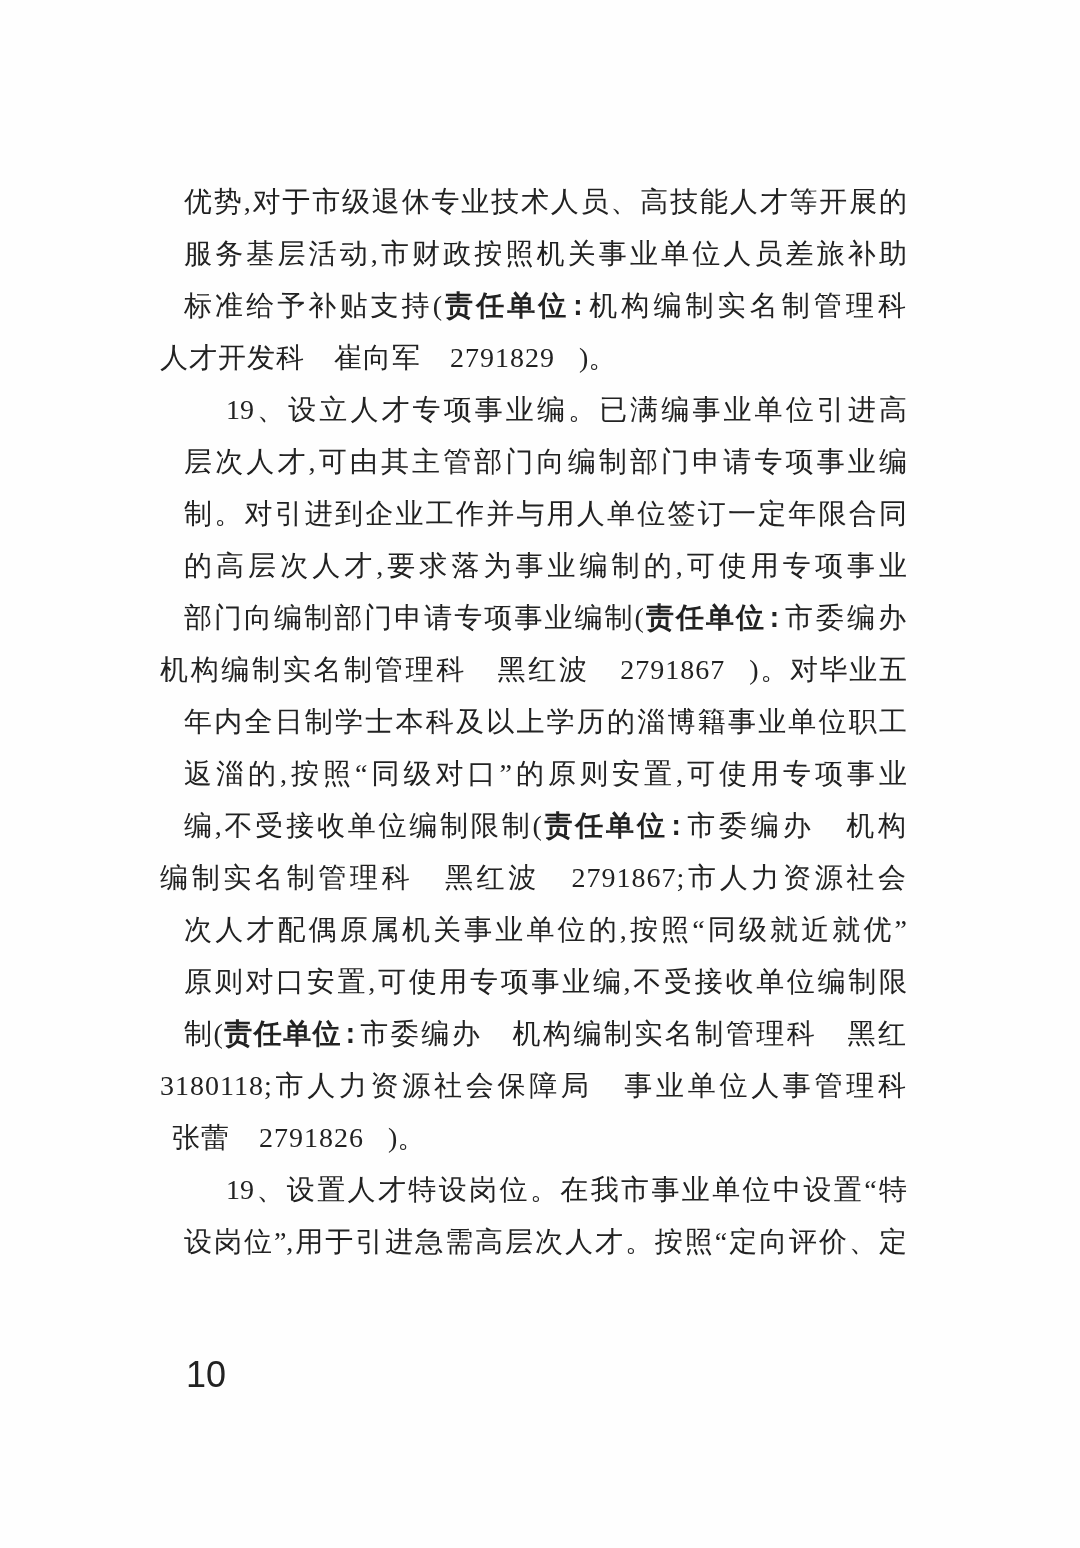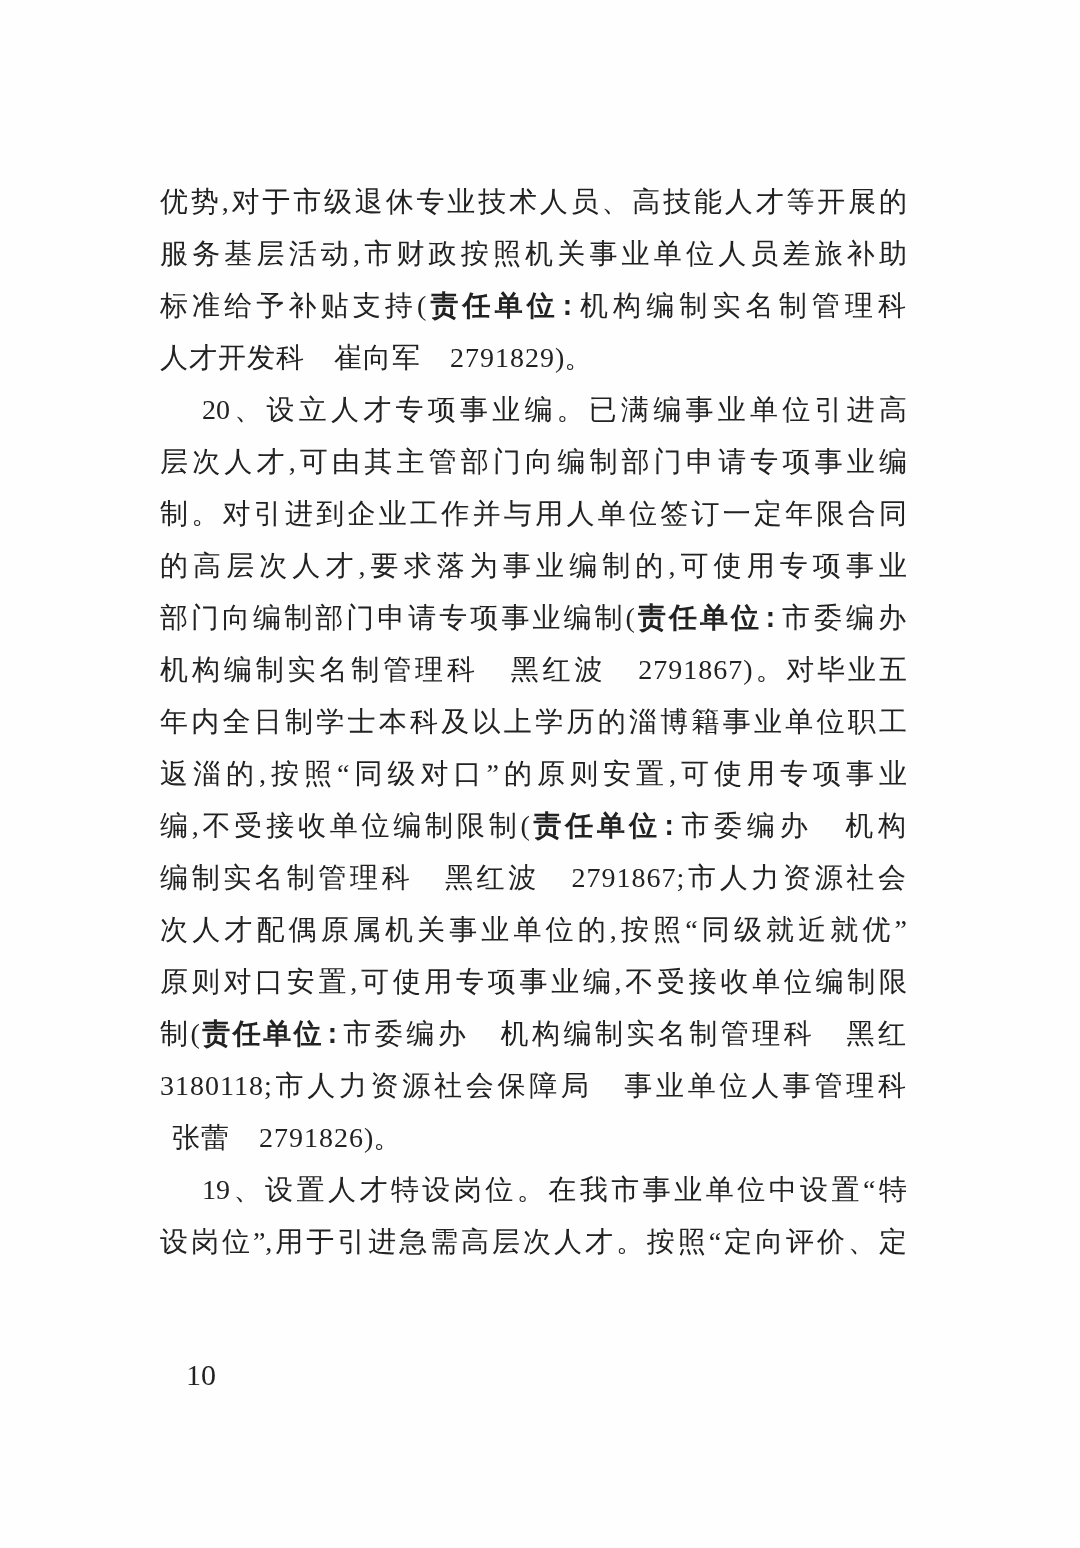--- a/index.html
+++ b/index.html
@@ -30,50 +30,51 @@
     text-align-last: justify;
     overflow: hidden;
     white-space: normal;
   }
   .line.left {
     text-align-last: left;
   }
   .seg-n {
     font-family: "Liberation Serif", "DejaVu Serif", serif;
     font-weight: 400;
+    margin-left: 24px;
   }
   .seg-b {
     font-family: Liberation Mono, monospace;
     font-weight: 700;
   }
   .seg-k {
     font-family: "Liberation Serif", "DejaVu Serif", serif;
     font-weight: 400;
     letter-spacing: 1px;
   }
   .page-number {
     position: absolute;
     left: 186px;
     top: 1356px;
-    font-size: 30px;
+    font-size: 36px;
     line-height: 38px;
-    font-family: Liberation Serif, serif;
+    font-family: Liberation Sans, sans-serif;
     color: #222222;
   }
 </style>
 </head>
 <body>
 
 <div class="page">
   <div class="doc" id="doc">
       <div class="line"><span class="seg-n">优势,对于市级退休专业技术人员、高技能人才等开展的</span></div>
       <div class="line"><span class="seg-n">服务基层活动,市财政按照机关事业单位人员差旅补助</span></div>
       <div class="line"><span class="seg-n">标准给予补贴支持(</span><span class="seg-b">责任单位:</span><span class="seg-k">机构编制实名制管理科</span></div>
       <div class="line left"><span class="seg-k">人才开发科　崔向军　2791829</span><span class="seg-n">)。</span></div>
-      <div class="line" style="text-indent: 42px;"><span class="seg-n">20、设立人才专项事业编。已满编事业单位引进高</span></div>
+      <div class="line" style="text-indent: 42px;"><span class="seg-n">19、设立人才专项事业编。已满编事业单位引进高</span></div>
       <div class="line"><span class="seg-n">层次人才,可由其主管部门向编制部门申请专项事业编</span></div>
       <div class="line"><span class="seg-n">制。对引进到企业工作并与用人单位签订一定年限合同</span></div>
       <div class="line"><span class="seg-n">的高层次人才,要求落为事业编制的,可使用专项事业</span></div>
       <div class="line"><span class="seg-n">部门向编制部门申请专项事业编制(</span><span class="seg-b">责任单位:</span><span class="seg-k">市委编办</span></div>
       <div class="line"><span class="seg-k">机构编制实名制管理科　黑红波　2791867</span><span class="seg-n">)。对毕业五</span></div>
       <div class="line"><span class="seg-n">年内全日制学士本科及以上学历的淄博籍事业单位职工</span></div>
       <div class="line"><span class="seg-n">返淄的,按照“同级对口”的原则安置,可使用专项事业</span></div>
       <div class="line"><span class="seg-n">编,不受接收单位编制限制(</span><span class="seg-b">责任单位:</span><span class="seg-k">市委编办　机构</span></div>
       <div class="line"><span class="seg-k">编制实名制管理科　黑红波　2791867;市人力资源社会</span></div>
       <div class="line"><span class="seg-n">次人才配偶原属机关事业单位的,按照“同级就近就优”</span></div>

